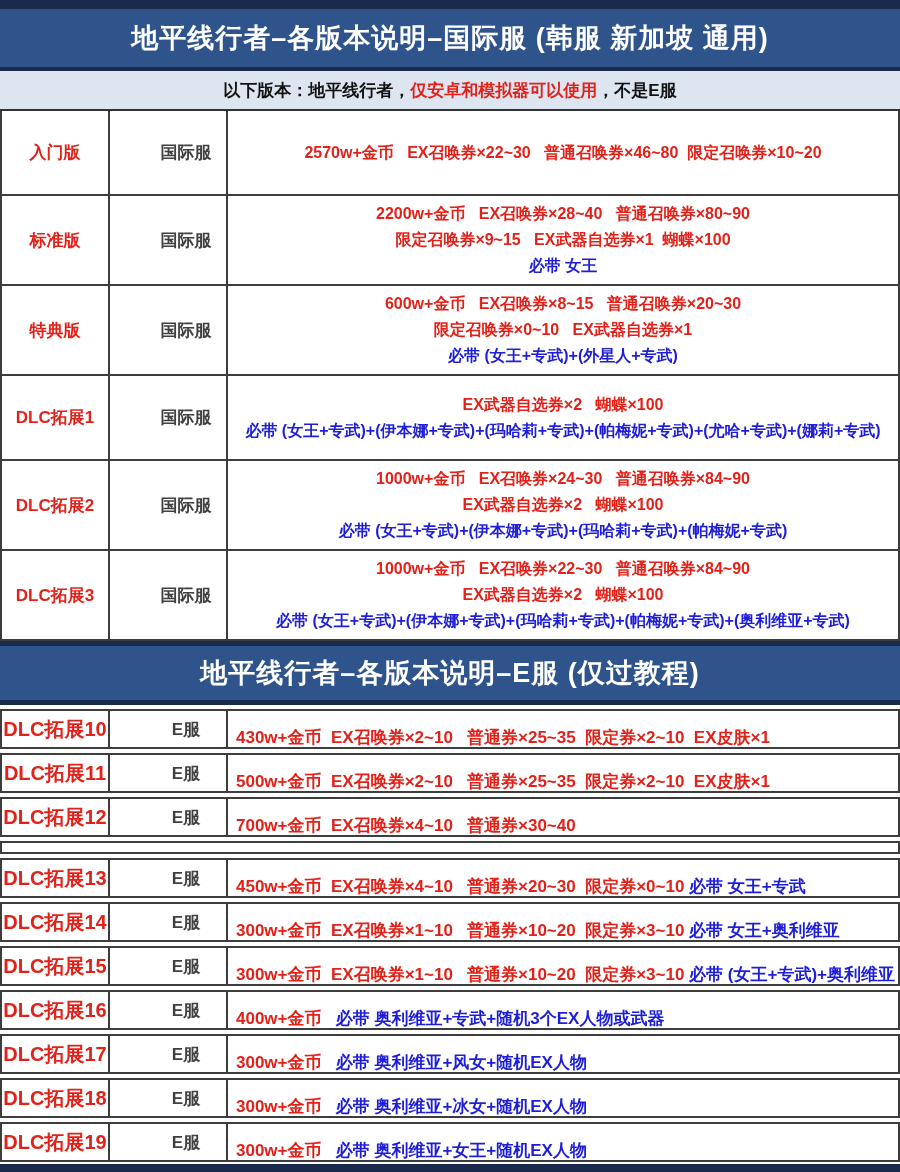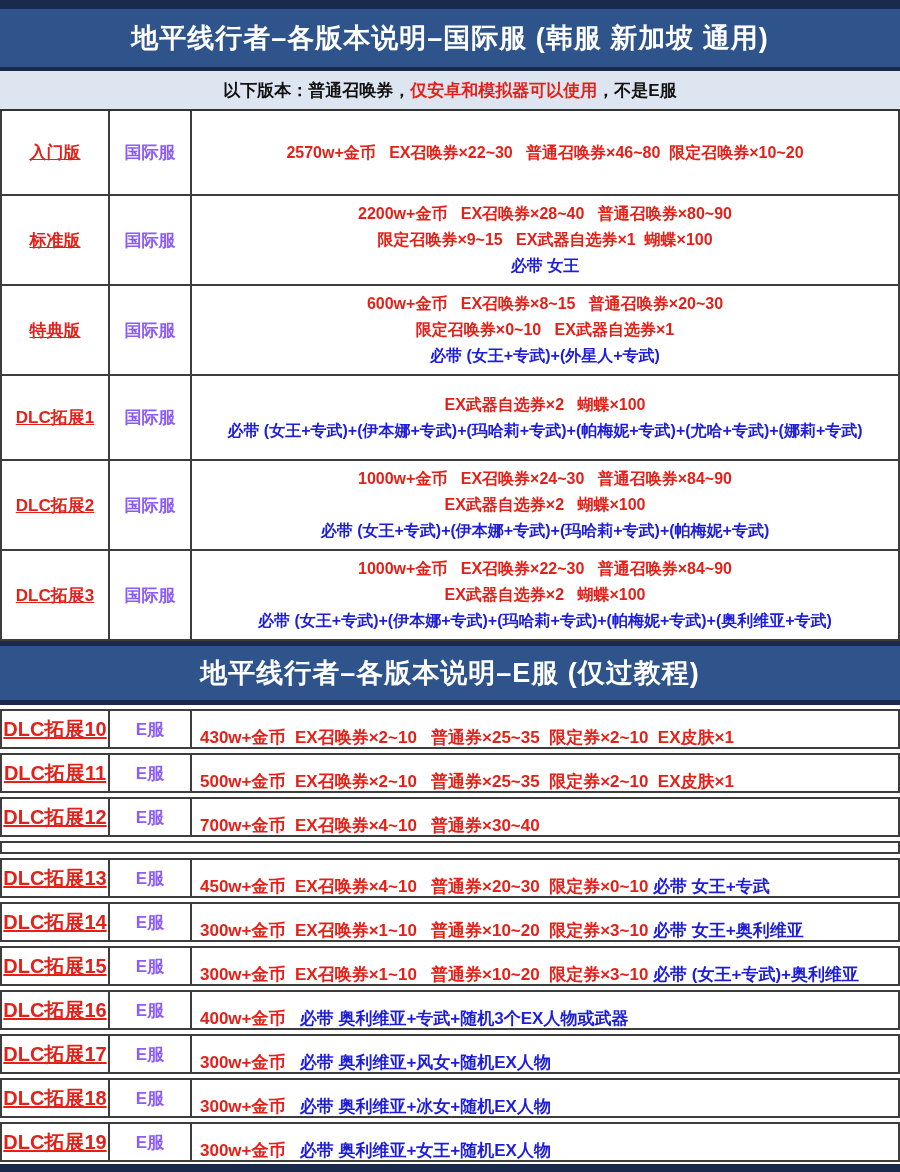--- a/index.html
+++ b/index.html
@@ -23,25 +23,25 @@
   .notice{
     height:38px;background:var(--noticeBg);
     display:flex;align-items:center;justify-content:center;
     font-size:17px;border-bottom:2px solid #333;white-space:pre-wrap;
   }
   .notice .hl{color:var(--red);}
   #intl-table{border-left:2px solid var(--border);border-right:2px solid var(--border);}
   .intl-row{display:flex;border-bottom:2px solid var(--border);min-height:83px;}
   .cell-version{
     width:106px;flex:none;display:flex;align-items:center;justify-content:center;
-    color:var(--red);font-size:17px;border-right:2px solid var(--border);text-align:right;text-decoration:underline;
+    color:var(--red);font-size:17px;border-right:2px solid var(--border);text-align:right;
   }
   .cell-server{
     width:80px;flex:none;display:flex;align-items:center;justify-content:center;
-    color:#8b5cf6;font-size:17px;border-right:2px solid var(--border);
+    color:#404040;font-size:17px;border-right:2px solid var(--border);margin-left:36px;
   }
   .cell-desc{
     flex:1;display:flex;flex-direction:column;justify-content:center;align-items:center;
     padding:5px 6px;font-size:16px;
   }
   .desc-line{white-space:pre-wrap;text-align:center;line-height:26px;}
   .seg-red{color:var(--red);}
   .seg-blue{color:var(--blue);}
   #e-table{padding-bottom:2px;}
   .e-row{
@@ -59,21 +59,21 @@
 <body>
 
 <div>
 
   <div class="strip"></div>
 
   <div class="sec-header first">
     <span>地平线行者–各版本说明–国际服 (韩服 新加坡 通用)</span>
   </div>
 
-  <div class="notice"><span>以下版本：普通召唤券，</span><span class="hl">仅安卓和模拟器可以使用</span><span>，不是E服</span></div>
+  <div class="notice"><span>以下版本：地平线行者，</span><span class="hl">仅安卓和模拟器可以使用</span><span>，不是E服</span></div>
 
   <div id="intl-table">
       <div class="intl-row">
         <div class="cell-version">入门版</div>
         <div class="cell-server">国际服</div>
         <div class="cell-desc">
           <div class="desc-line"><span class="seg-red">2570w+金币   EX召唤券×22~30   普通召唤券×46~80  限定召唤券×10~20</span></div>
         </div>
       </div>
       <div class="intl-row">

